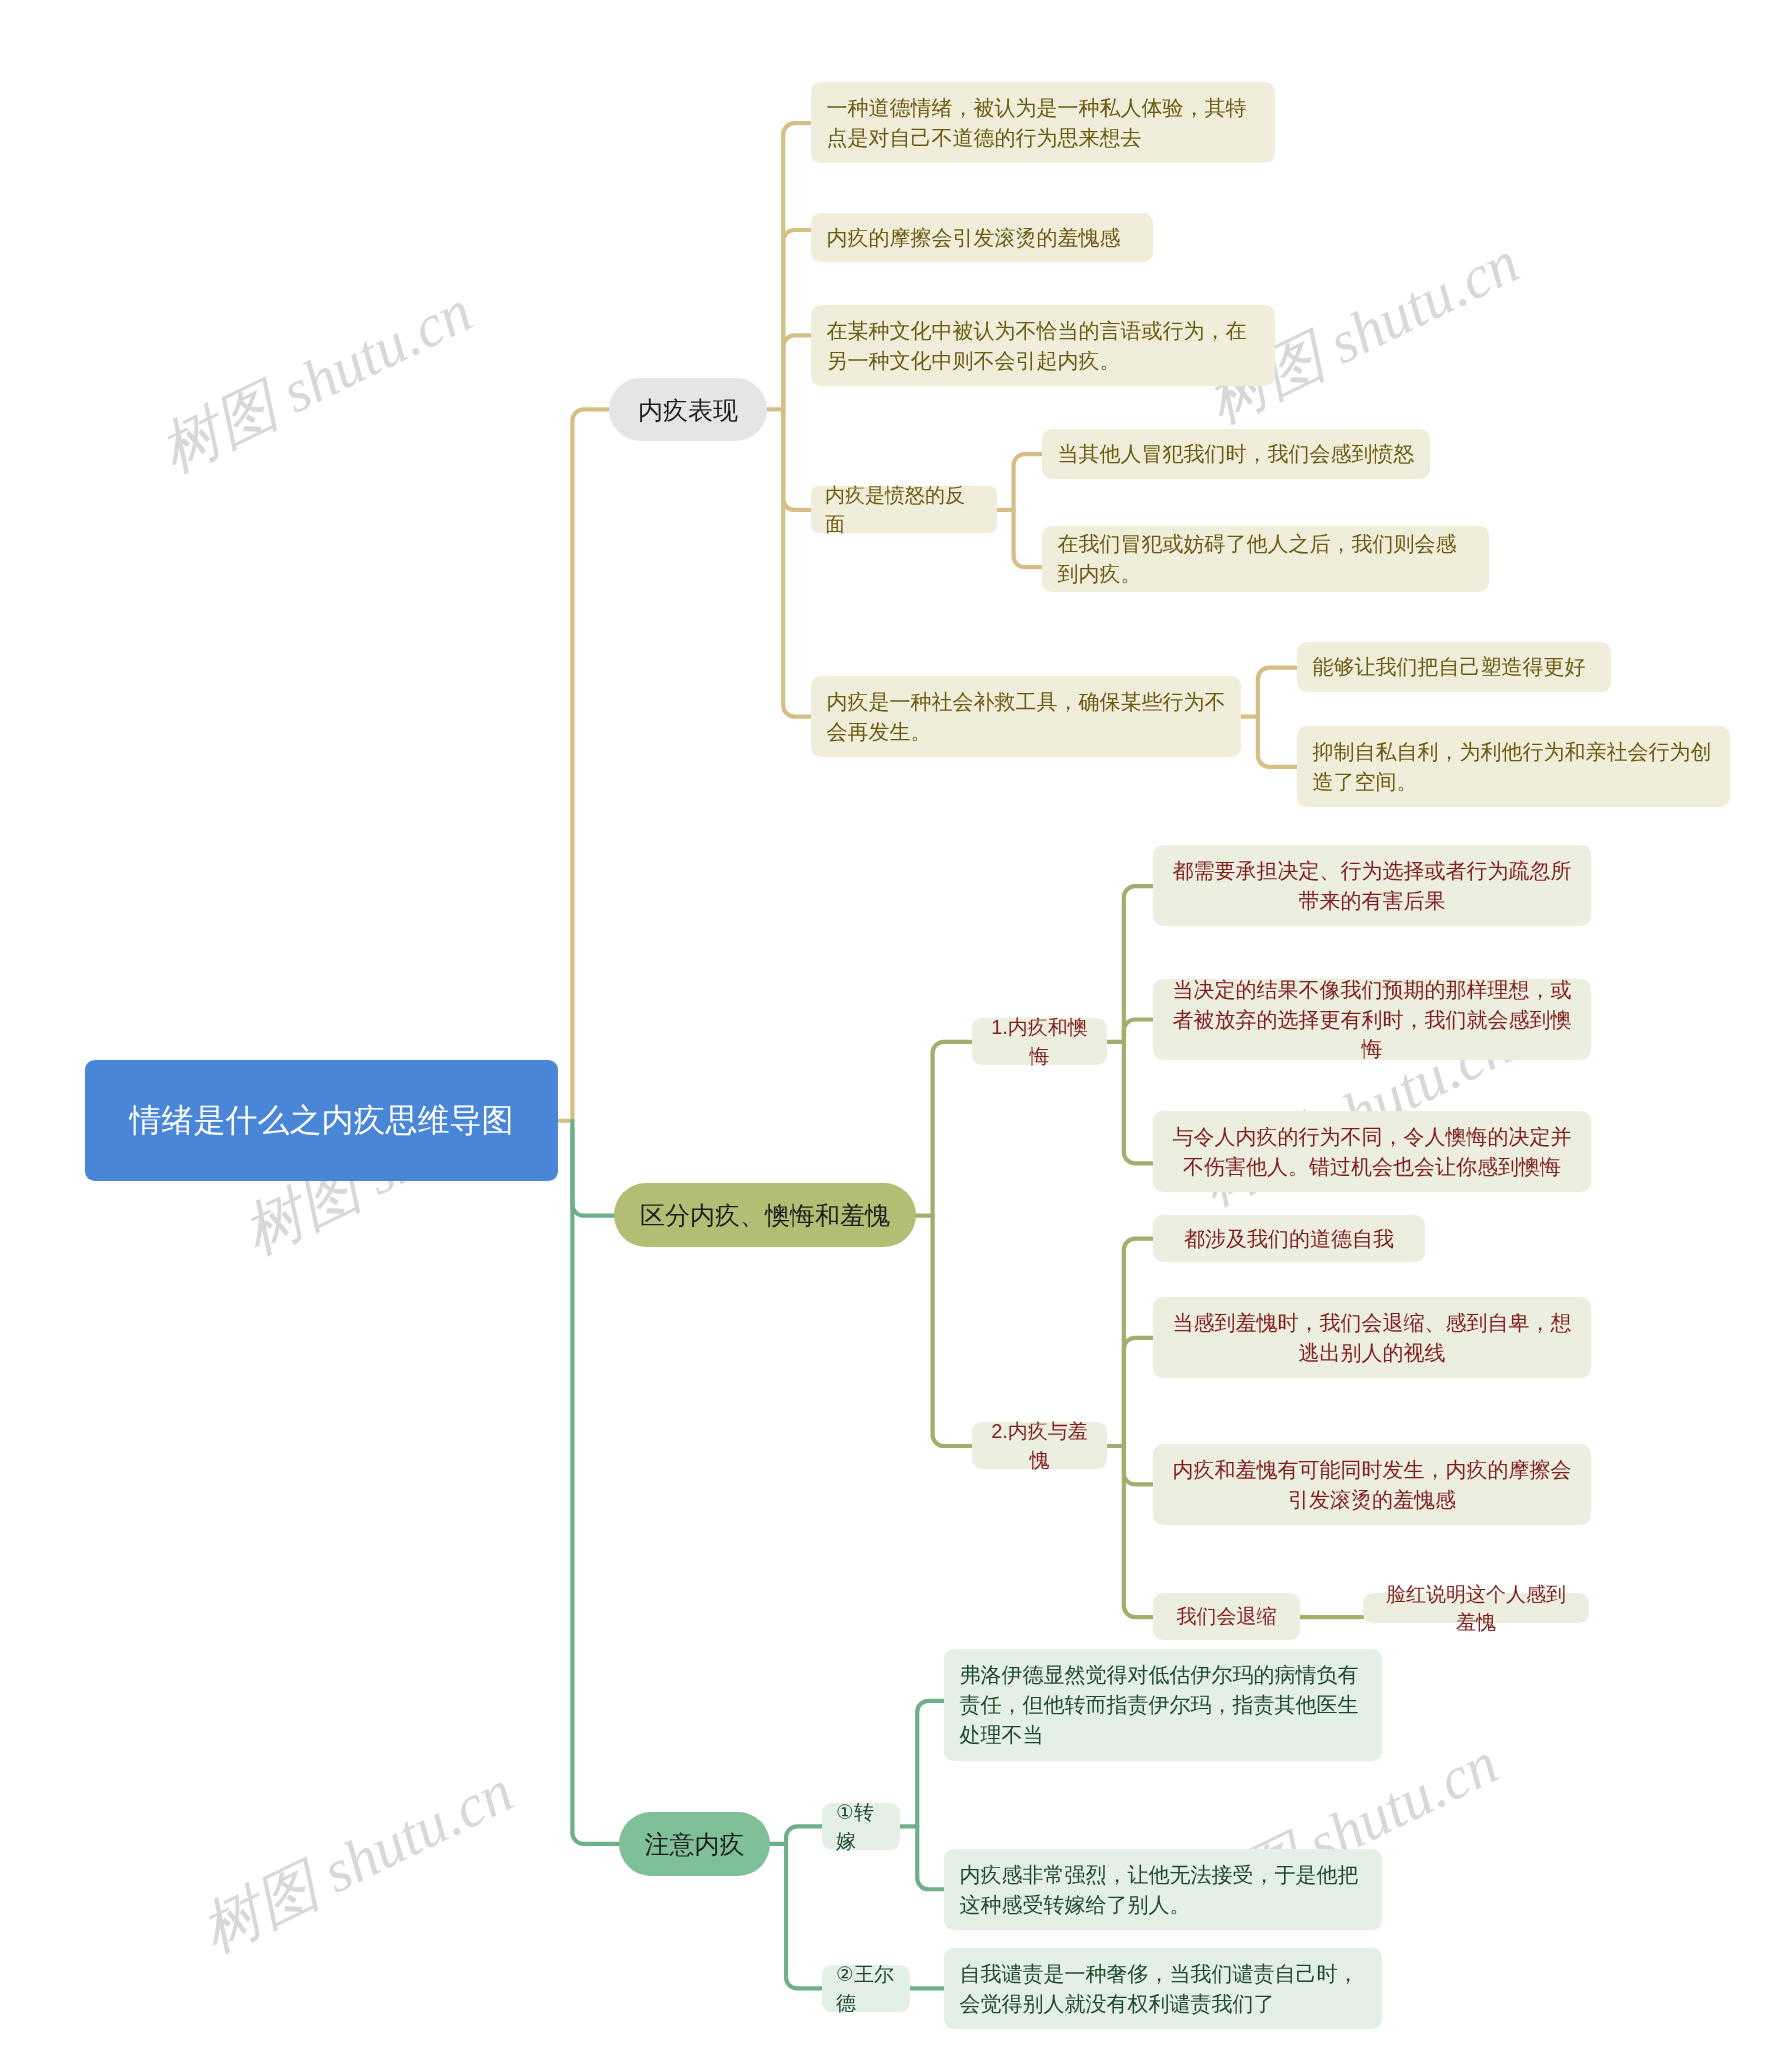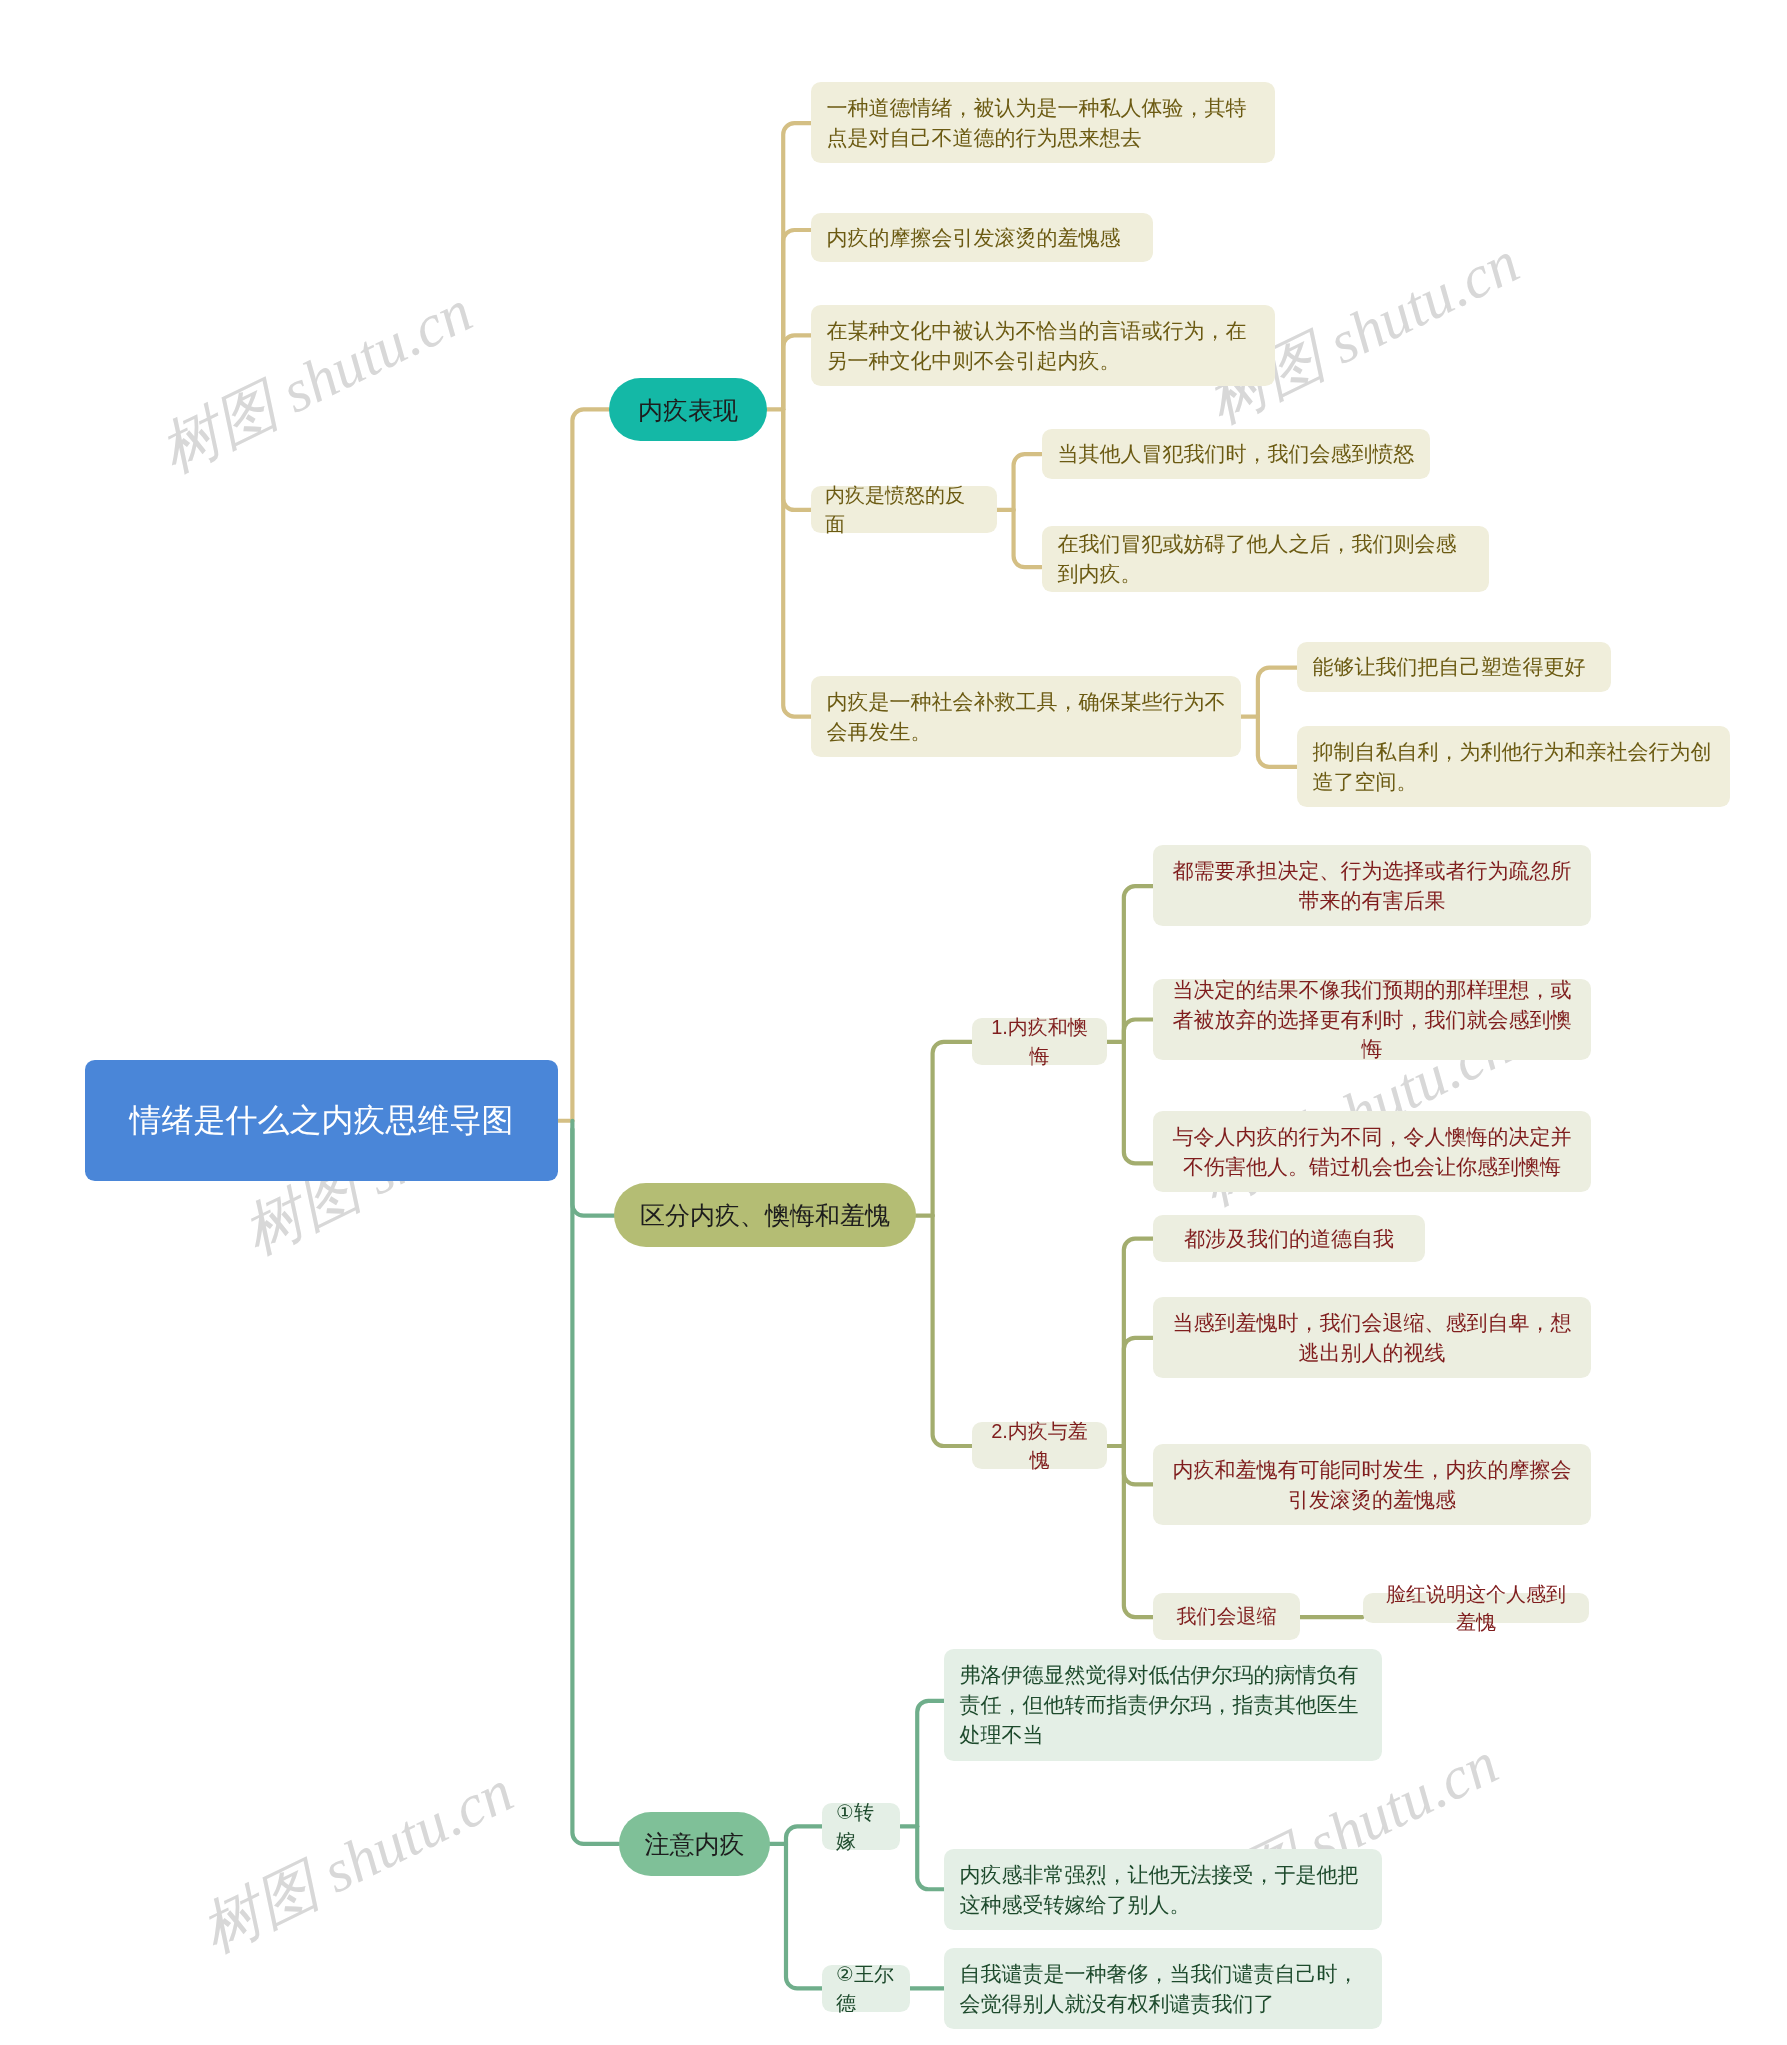--- a/index.html
+++ b/index.html
@@ -55,21 +55,21 @@
   
   .lvl1{
     border-radius:697px;
     color:#1d1d1d;
     font-size:25px;
     text-align:center;
     justify-content:center;
     padding:9.8px 21px;
     line-height:1.2;
   }
-  .lvl1.tan{background:#14b8a6;}
+  .lvl1.tan{background:#e5e5e5;}
   .lvl1.olive{background:#b4bd74;justify-content:center;}
   .lvl1.green{background:#7fc098;}
 
   
   .box{
     border-radius:9.8px;
     line-height:1.42;
     padding:11.2px 15.4px;
   }
   .box.tan{background:#f0eedb;color:#6b5a12;font-size:21px;}
@@ -154,21 +154,21 @@
   </div>
 
   <div class="node box tan" style="left:811px;top:213px;width:342px;height:49px;">
     <span class="txt">内疚的摩擦会引发滚烫的羞愧感</span>
   </div>
 
   <div class="node box tan" style="left:811px;top:305px;width:464px;height:81px;">
     <span class="txt">在某种文化中被认为不恰当的言语或行为，在另一种文化中则不会引起内疚。</span>
   </div>
 
-  <div class="node box tan small" style="left:811px;top:486px;width:186px;height:47px;">
+  <div class="node box tan small" style="left:811px;top:486px;width:186px;height:47px;border-radius:8px;">
     <span class="txt">内疚是愤怒的反面</span>
   </div>
 
   <div class="node box tan" style="left:1042px;top:429px;width:388px;height:50px;">
     <span class="txt">当其他人冒犯我们时，我们会感到愤怒</span>
   </div>
 
   <div class="node box tan" style="left:1042px;top:526px;width:447px;height:66px;">
     <span class="txt">在我们冒犯或妨碍了他人之后，我们则会感到内疚。</span>
   </div>

